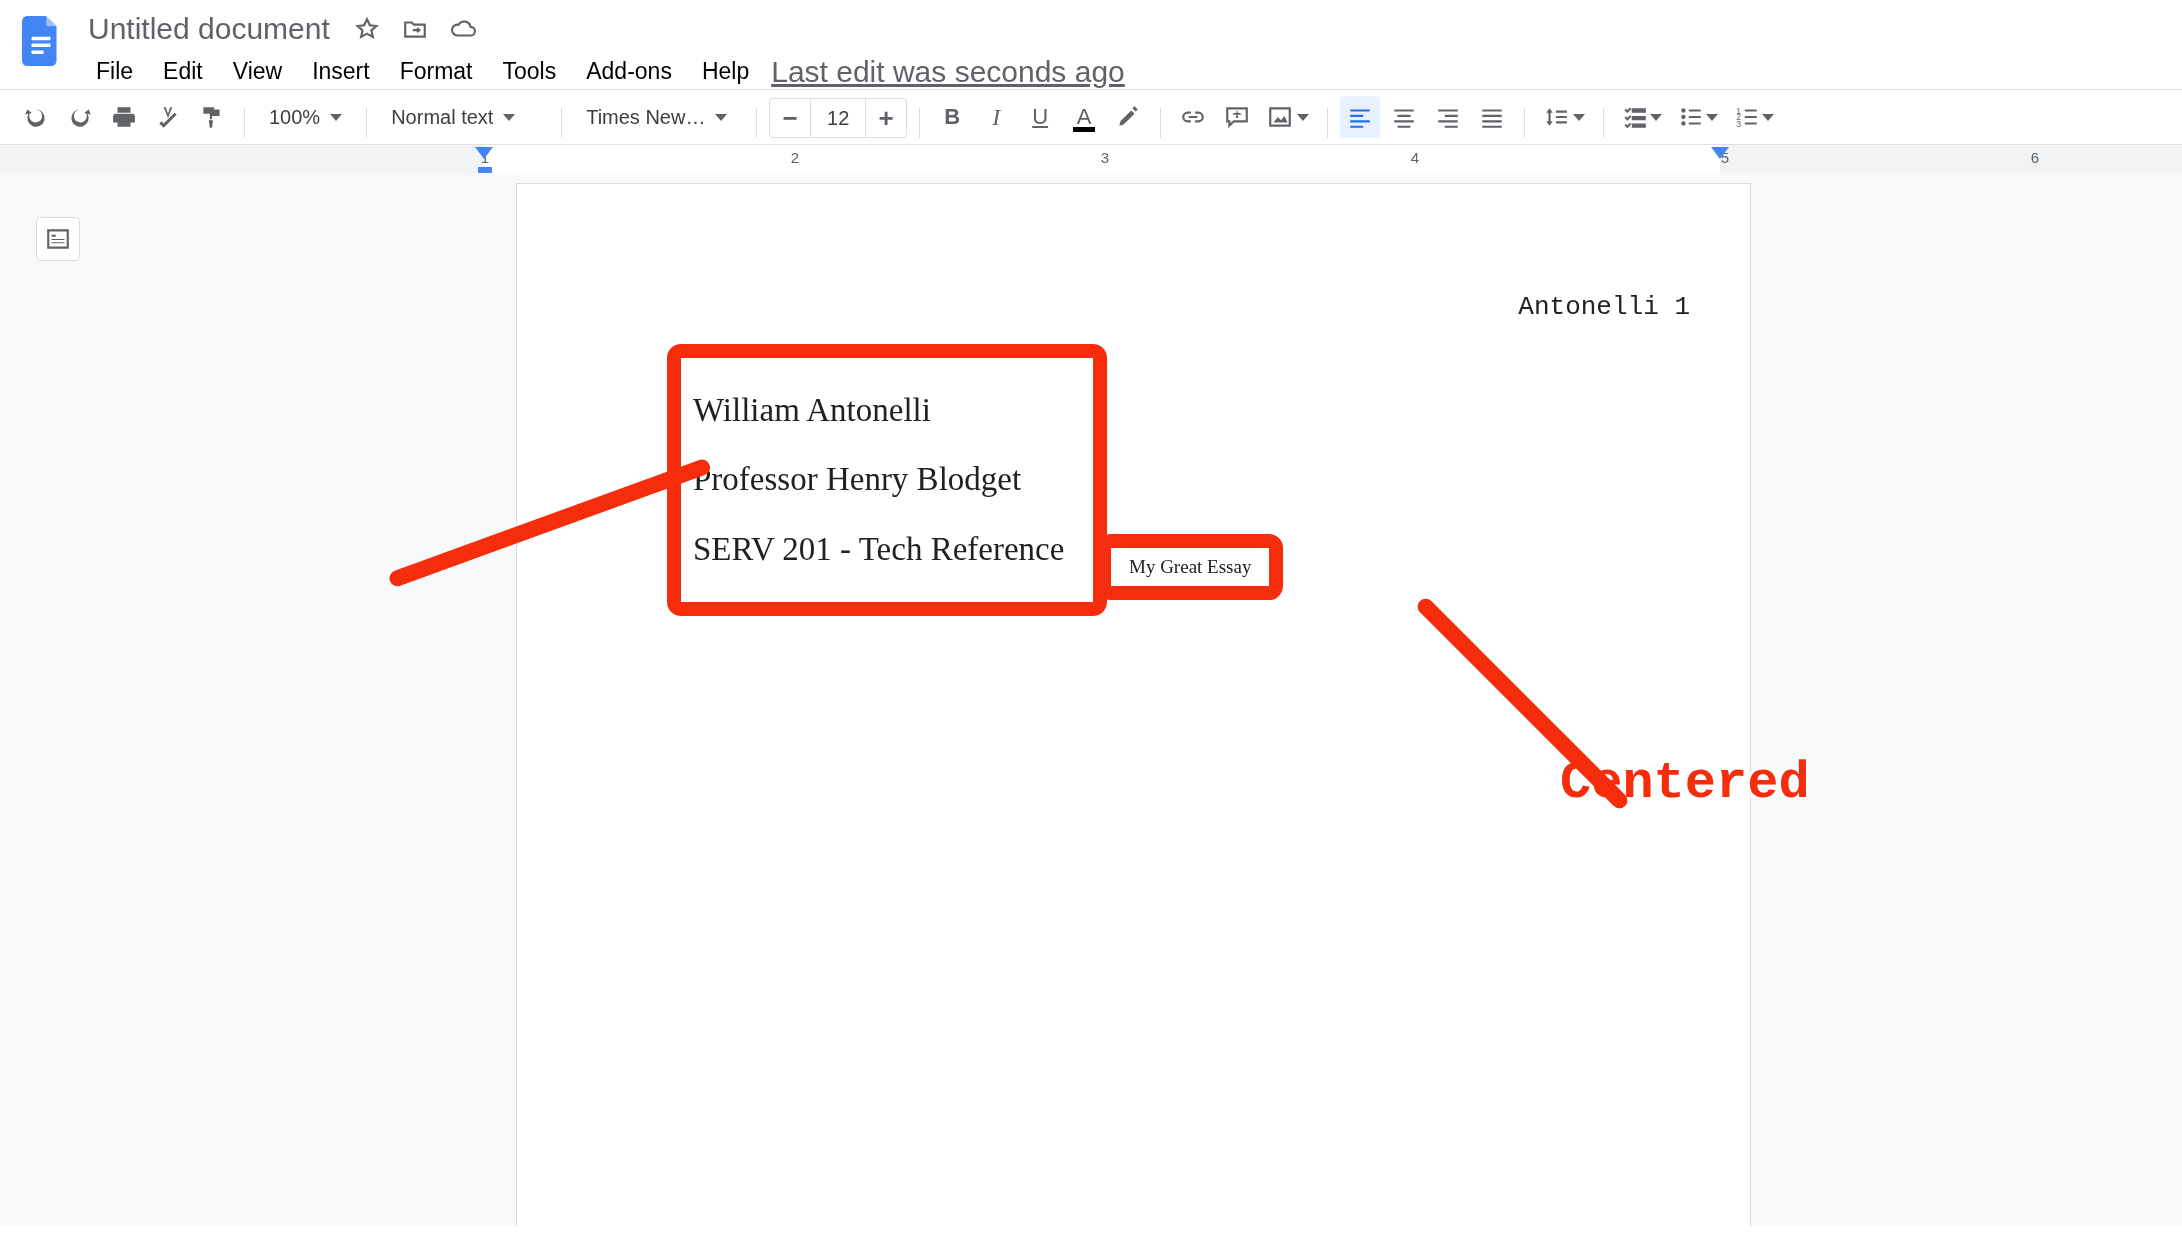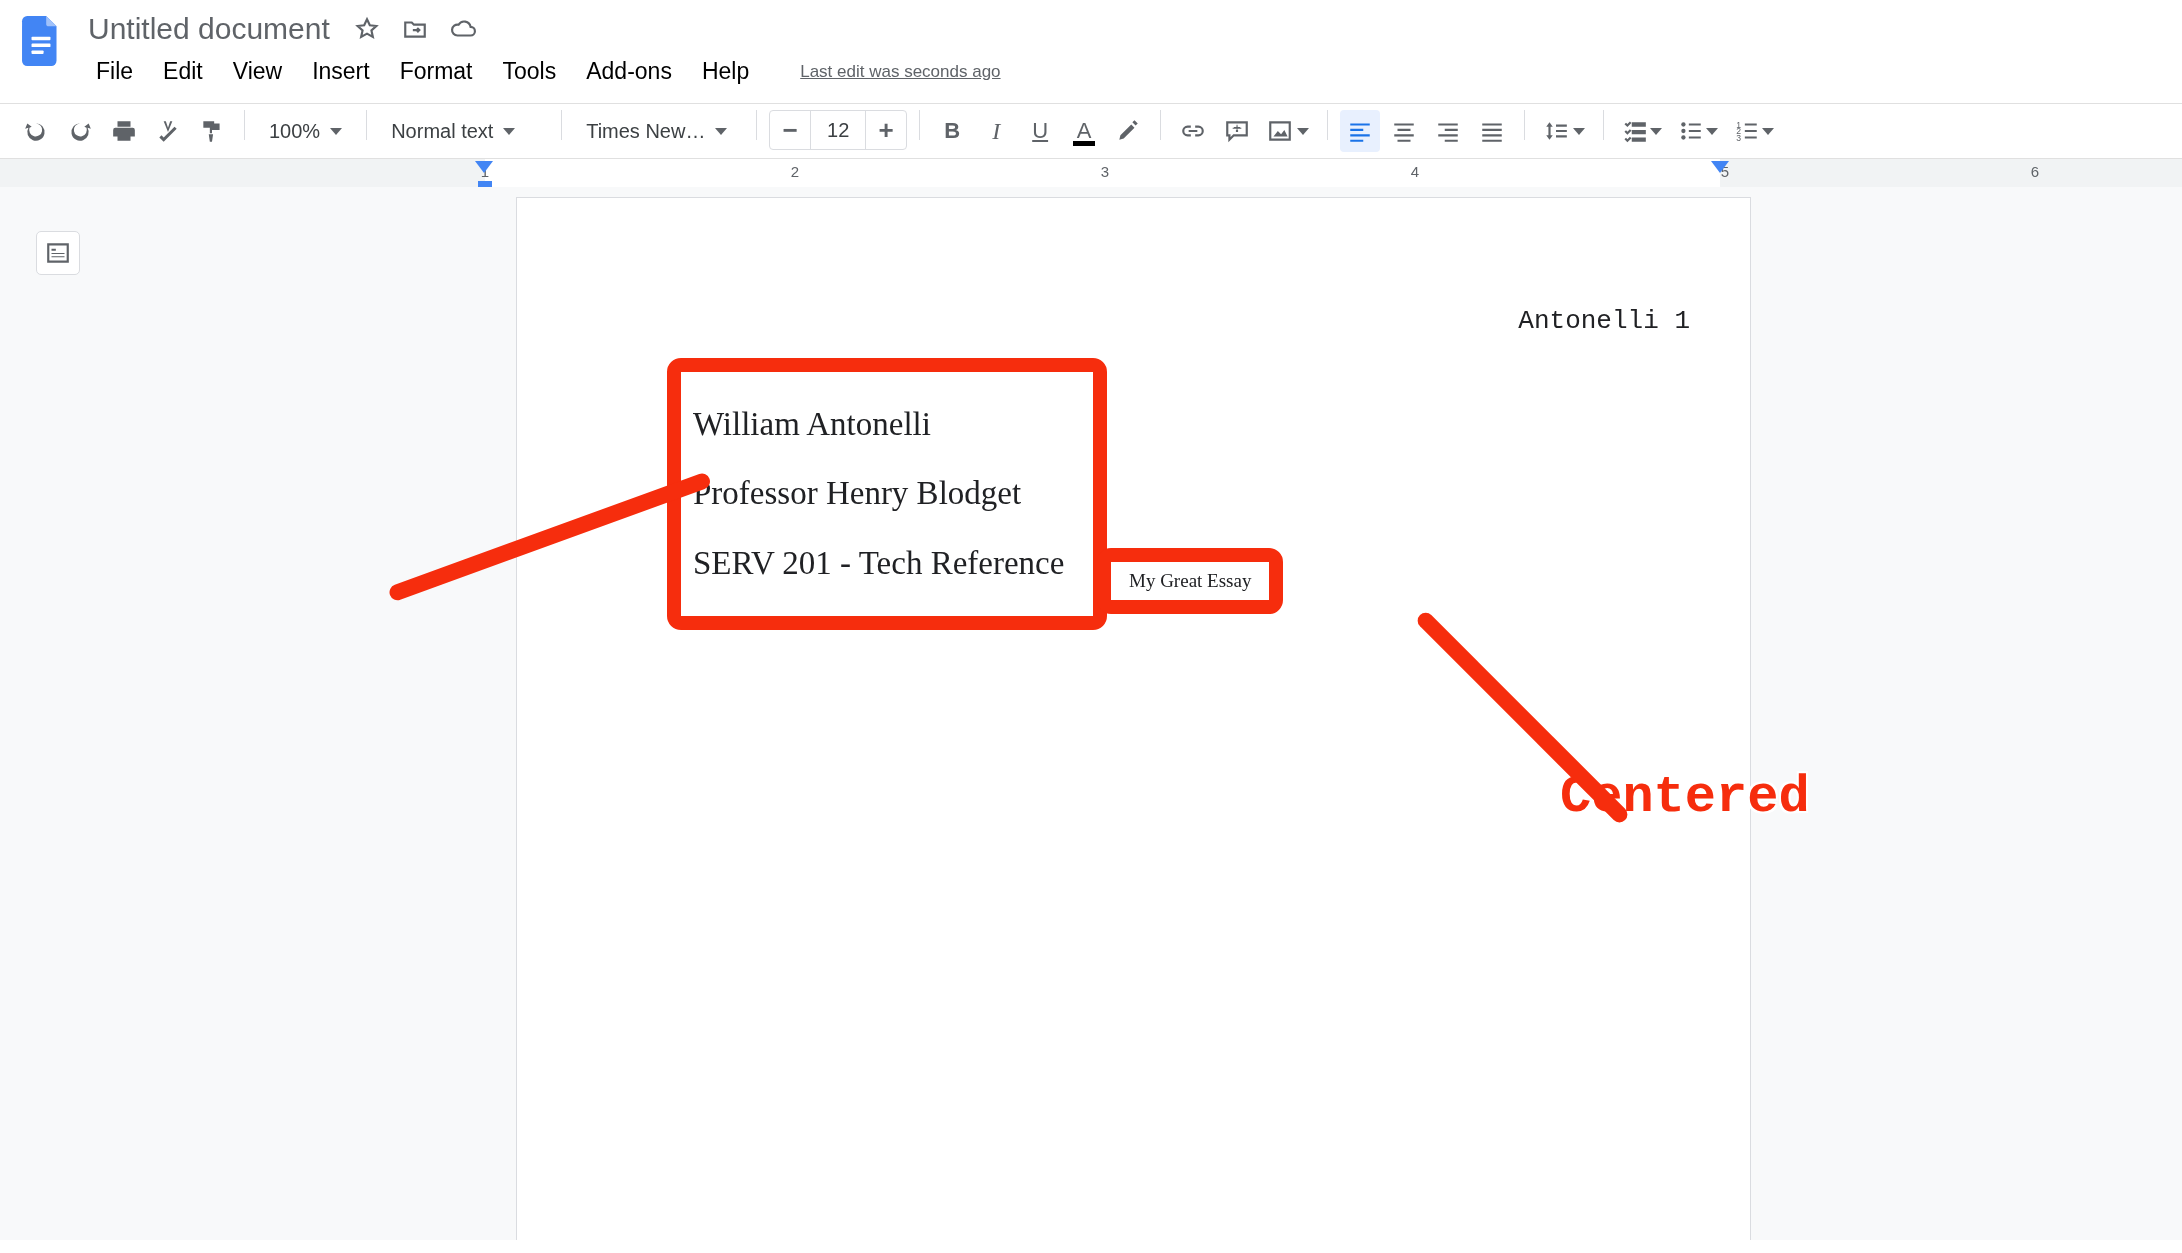--- a/index.html
+++ b/index.html
@@ -46,33 +46,33 @@
     padding-top: 6px;
   }
   .menu-item {
     font-size: 23px;
     color:#000000;
     padding: 4px 12px;
     cursor:pointer;
     border-radius:4px;
   }
   .last-edit {
-    font-size: 17px;
+    font-size: 30px;
     color:#5f6368;
     text-decoration: underline;
-    margin-left: 33px;
+    margin-left: 4px;
     cursor:pointer;
   }
   
   .toolbar-wrap {
     border-top: 1px solid #e0e0e0;
     border-bottom: 1px solid #e0e0e0;
-    margin-top: 14px;
+    margin-top: 0;
     padding: 6px 16px;
-    display:flex; align-items:flex-start; gap:4px;
+    display:flex; align-items:flex-end; gap:4px;
     background:#fff;
     flex-wrap: nowrap;
     overflow: hidden;
   }
   .tbtn {
     min-width: 40px; height: 42px;
     display:flex; align-items:center; justify-content:center;
     color:#5f6368;
     cursor:pointer;
     border-radius:4px;

